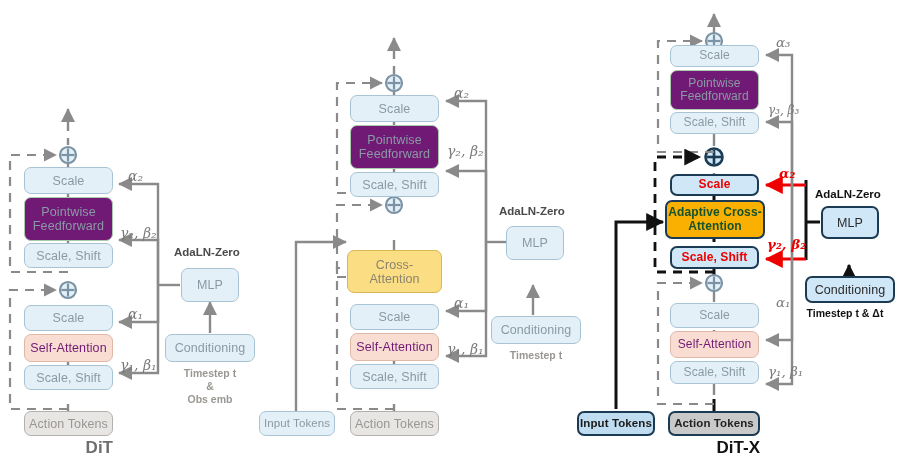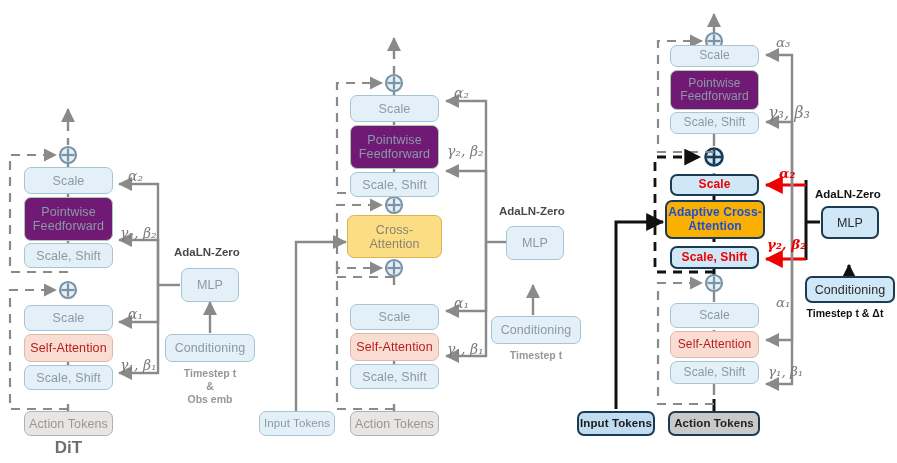--- a/index.html
+++ b/index.html
@@ -16,40 +16,40 @@
     text-align:center;
     border-radius:7px;
     line-height:1.12;
     white-space:pre-line;
     letter-spacing:.1px;
   }
 
   
   .blue  {background:#e3f0f8;border:1.3px solid #a8c4d4;color:#8a9aa4;}
   .green {background:#701a75;border:1.3px solid #aac9ad;color:#8a9aa4;}
-  .peach {background:#f9ddd2;border:1.3px solid #dfb8a8;color:#b91c1c;}
-  .gold  {background:#fbdd83;border:1.3px solid #d9b553;color:#8a8370;}
+  .peach {background:#f9ddd2;border:1.3px solid #dfb8a8;color:#701a75;}
+  .gold  {background:#fbdd83;border:1.3px solid #d9b553;color:#8a8370;margin-top:35px;}
   .grey  {background:#e8e6e4;border:1.3px solid #b4b0ac;color:#9a9692;}
 
   
   .blue-hi {background:#cfe7f7;border:2px solid #1b3b54;color:#2b2b2b;}
   .blue-hi-red{background:#cfe7f7;border:2px solid #1b3b54;color:#ee0000;}
-  .orange-hi{background:#f9b000;border:2px solid #1b3b54;color:#1d4ed8;}
+  .orange-hi{background:#f9b000;border:2px solid #1b3b54;color:#14532d;}
   .grey-hi {background:#c9c9c9;border:2px solid #1b3b54;color:#222;}
   .blue-hi-dark{background:#bfdcf0;border:2px solid #1b3b54;color:#1a1a1a;}
 
   
   .lbl{position:absolute;white-space:pre;}
   .greek{font-family:"DejaVu Serif",serif;font-style:italic;color:#7b7b7b;text-align:center;}
   .greek-red{font-family:"DejaVu Serif",serif;font-style:italic;color:#ee0000;font-weight:bold;}
   .cap{font-weight:bold;color:#4a4a4a;}
   .cap-dark{font-weight:bold;color:#111;}
   .cond-note{color:#9a9692;font-weight:bold;text-align:center;line-height:1.25;}
   .cond-note-dark{color:#111;font-weight:bold;text-align:center;line-height:1.25;}
-  .title{position:absolute;font-weight:bold;text-align:center;}
+  .title{position:absolute;font-weight:bold;text-align:right;}
   .title-faded{color:#6e6e6e;}
   .title-dark{color:#111;}
 </style>
 </head>
 <body>
 
 <div id="root">
 
   <svg class="svg-layer" viewBox="0 0 897 463">
     <defs>
@@ -271,20 +271,21 @@
 
   <div class="node blue-hi-dark" style="left:577px;top:411px;width:78px;height:25px;font-size:11.5px;font-weight:bold;">Input Tokens</div>
   <div class="node grey-hi" style="left:668px;top:411px;width:92px;height:25px;font-size:11.5px;font-weight:bold;">Action Tokens</div>
 
   <div class="lbl cap-dark" style="left:815px;top:188px;font-size:11.5px;">AdaLN-Zero</div>
   <div class="node blue-hi" style="left:821px;top:206px;width:58px;height:33px;font-size:12.5px;">MLP</div>
   <div class="node blue-hi" style="left:805px;top:276px;width:90px;height:27px;font-size:12.5px;">Conditioning</div>
   <div class="lbl cond-note-dark" style="left:793px;top:307px;width:104px;font-size:10.5px;">Timestep t &amp; Δt</div>
 
   <div class="lbl greek" style="left:776px;top:34px;font-size:13.5px;">α₃</div>
-  <div class="lbl greek" style="left:768px;top:103px;font-size:16px;">γ₃, β₃</div>
+  <div class="lbl greek" style="left:768px;top:103px;font-size:12px;">γ₃, β₃</div>
   <div class="lbl greek-red" style="left:779px;top:165px;font-size:13.5px;">α₂</div>
   <div class="lbl greek-red" style="left:767px;top:236px;font-size:13.5px;">γ₂, β₂</div>
   <div class="lbl greek" style="left:776px;top:294px;font-size:13.5px;">α₁</div>
   <div class="lbl greek" style="left:768px;top:363px;font-size:13.5px;">γ₁, β₁</div>
 
+  <div class="title title-dark" style="left:668px;top:438px;width:92px;font-size:17px;">DiT-X</div>
 
 </div>
 
 </body></html>

